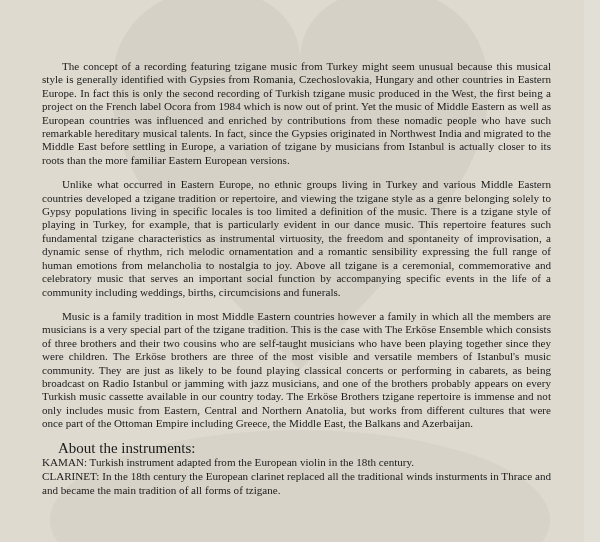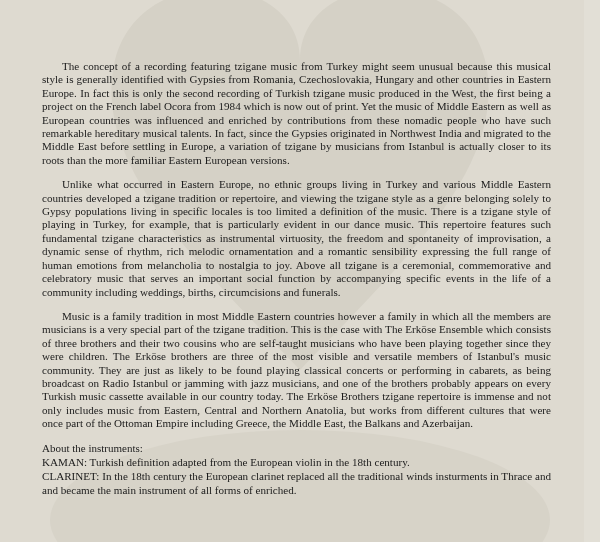--- a/index.html
+++ b/index.html
@@ -42,22 +42,22 @@
   p.para {
     margin: 0 0 11px 0;
     font-size: 11.1px;
     line-height: 13.4px;
     color: #1b1b1b;
     text-align: justify;
     text-indent: 20px;
   }
 
   .section-head {
-    margin: 9px 0 1px 0;
-    font-size: 11px;
+    margin: 9px 0 1px 16px;
+    font-size: 15px;
     line-height: 13.4px;
     color: #1b1b1b;
     text-align: left;
   }
 
   .instrument {
     margin: 0 0 1px 0;
     font-size: 11.1px;
     line-height: 13.4px;
     color: #1b1b1b;
@@ -75,17 +75,17 @@
   </svg>
 
   <div class="content">
 
     <p class="para">The concept of a recording featuring tzigane music from Turkey might seem unusual because this musical style is generally identified with Gypsies from Romania, Czechoslovakia, Hungary and other countries in Eastern Europe. In fact this is only the second recording of Turkish tzigane music produced in the West, the first being a project on the French label Ocora from 1984 which is now out of print. Yet the music of Middle Eastern as well as European countries was influenced and enriched by contributions from these nomadic people who have such remarkable hereditary musical talents. In fact, since the Gypsies originated in Northwest India and migrated to the Middle East before settling in Europe, a variation of tzigane by musicians from Istanbul is actually closer to its roots than the more familiar Eastern European versions.</p>
     <p class="para">Unlike what occurred in Eastern Europe, no ethnic groups living in Turkey and various Middle Eastern countries developed a tzigane tradition or repertoire, and viewing the tzigane style as a genre belonging solely to Gypsy populations living in specific locales is too limited a definition of the music. There is a tzigane style of playing in Turkey, for example, that is particularly evident in our dance music. This repertoire features such fundamental tzigane characteristics as instrumental virtuosity, the freedom and spontaneity of improvisation, a dynamic sense of rhythm, rich melodic ornamentation and a romantic sensibility expressing the full range of human emotions from melancholia to nostalgia to joy. Above all tzigane is a ceremonial, commemorative and celebratory music that serves an important social function by accompanying specific events in the life of a community including weddings, births, circumcisions and funerals.</p>
     <p class="para">Music is a family tradition in most Middle Eastern countries however a family in which all the members are musicians is a very special part of the tzigane tradition. This is the case with The Erköse Ensemble which consists of three brothers and their two cousins who are self-taught musicians who have been playing together since they were children. The Erköse brothers are three of the most visible and versatile members of Istanbul's music community. They are just as likely to be found playing classical concerts or performing in cabarets, as being broadcast on Radio Istanbul or jamming with jazz musicians, and one of the brothers probably appears on every Turkish music cassette available in our country today. The Erköse Brothers tzigane repertoire is immense and not only includes music from Eastern, Central and Northern Anatolia, but works from different cultures that were once part of the Ottoman Empire including Greece, the Middle East, the Balkans and Azerbaijan.</p>
 
     <div class="section-head">About the instruments:</div>
 
-    <div class="instrument">KAMAN: Turkish definition adapted from the European violin in the 18th century.</div>
-    <div class="instrument">CLARINET: In the 18th century the European clarinet replaced all the traditional winds insturments in Thrace and and became the main instrument of all forms of enriched.</div>
+    <div class="instrument">KAMAN: Turkish instrument adapted from the European violin in the 18th century.</div>
+    <div class="instrument">CLARINET: In the 18th century the European clarinet replaced all the traditional winds insturments in Thrace and and became the main tradition of all forms of tzigane.</div>
 
   </div>
 </div>
 
 </body></html>

